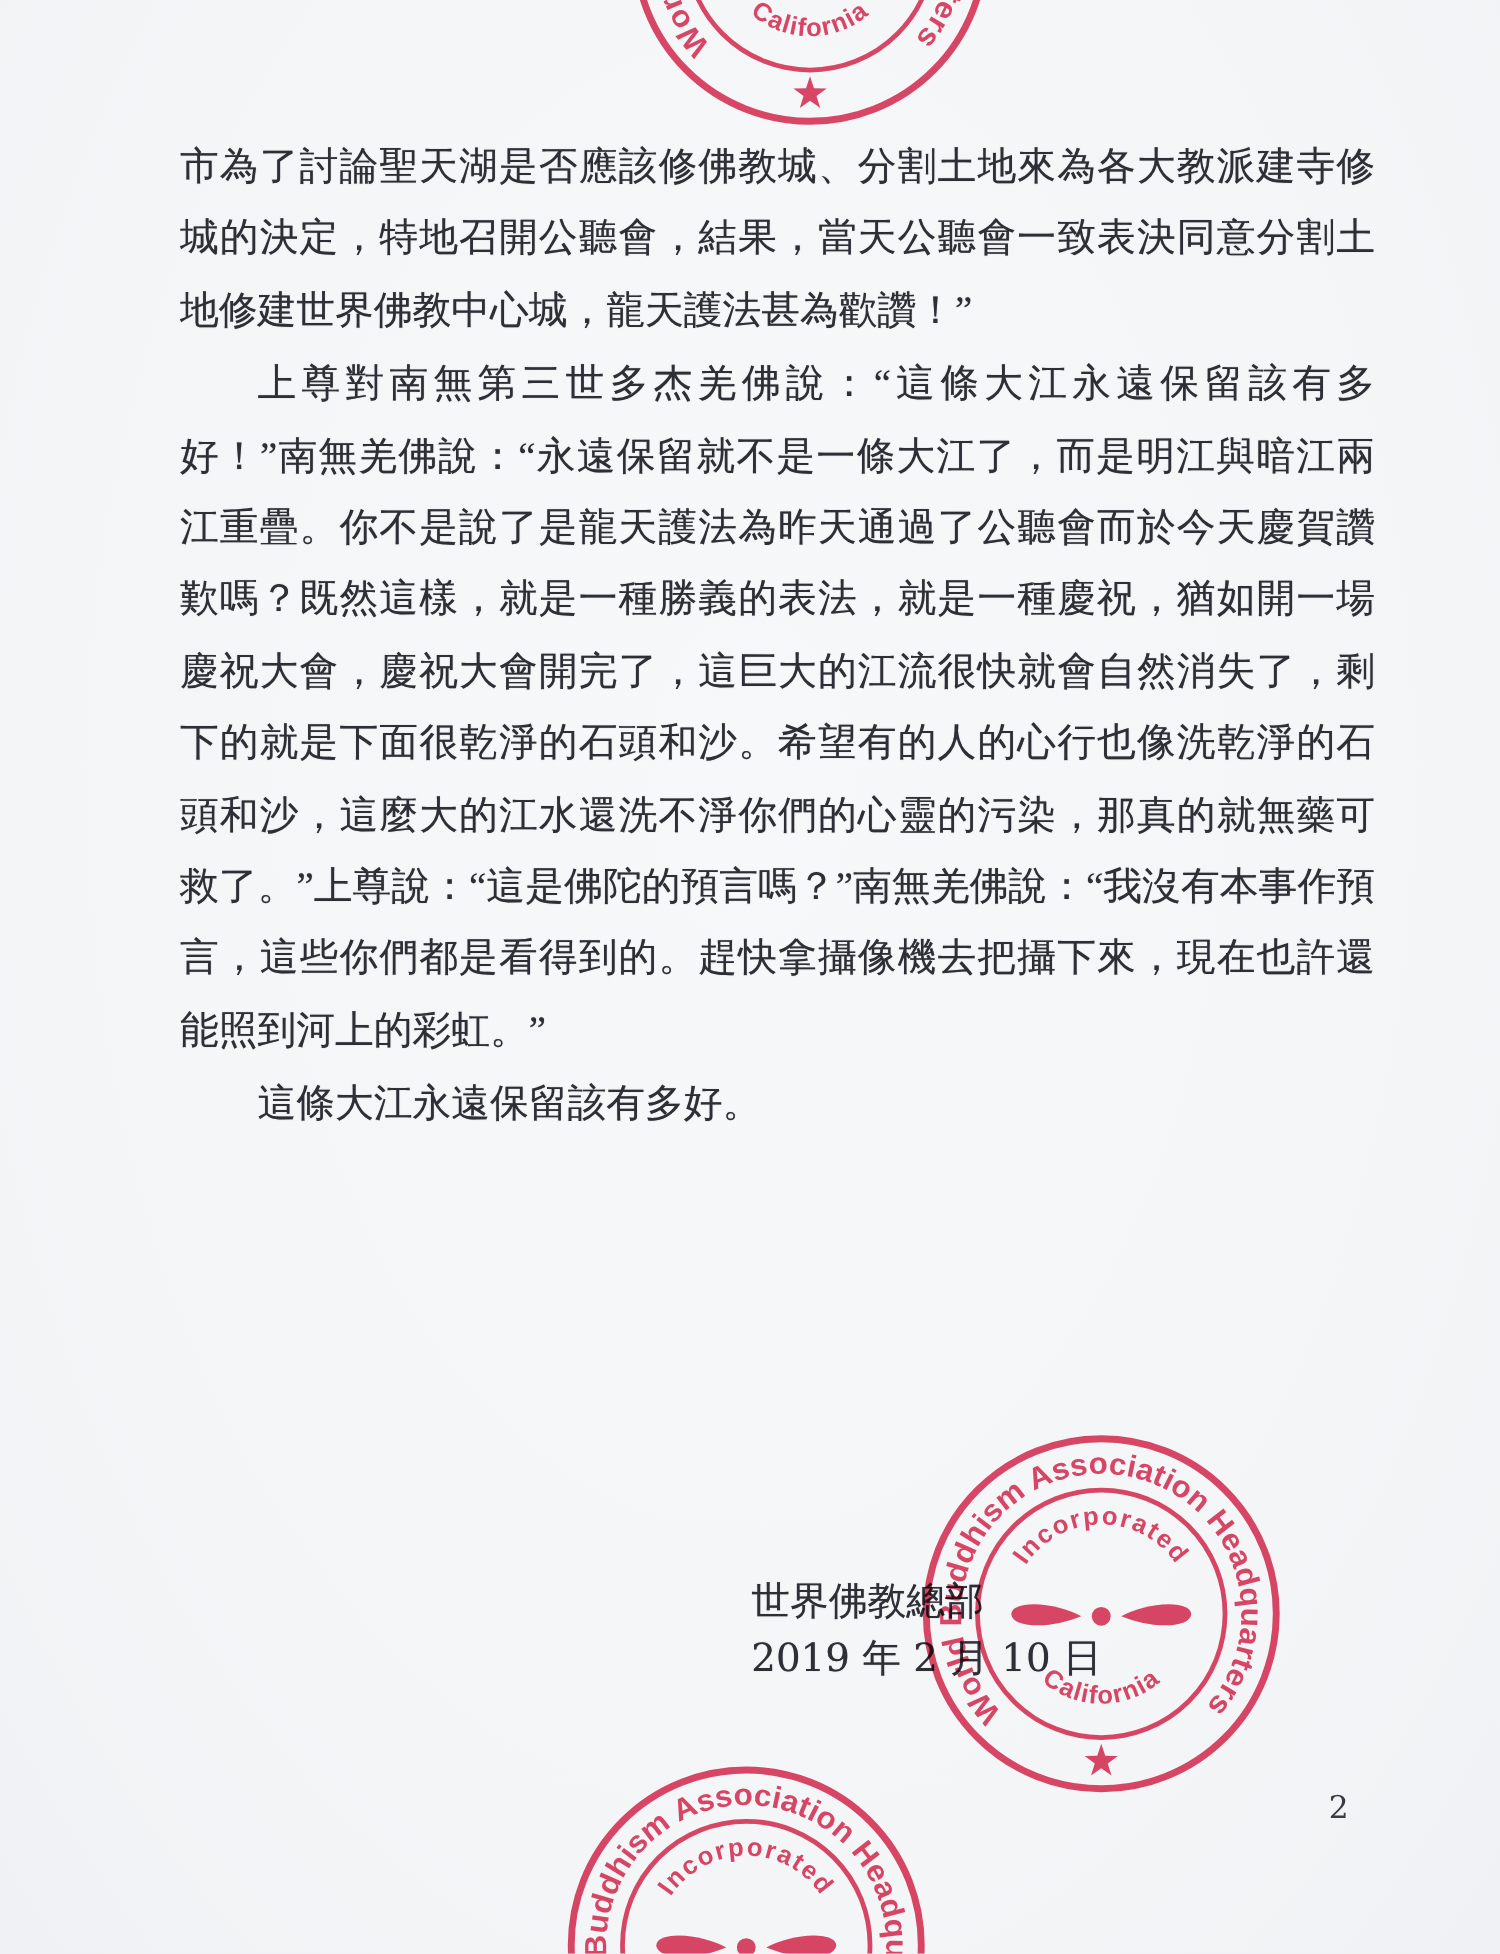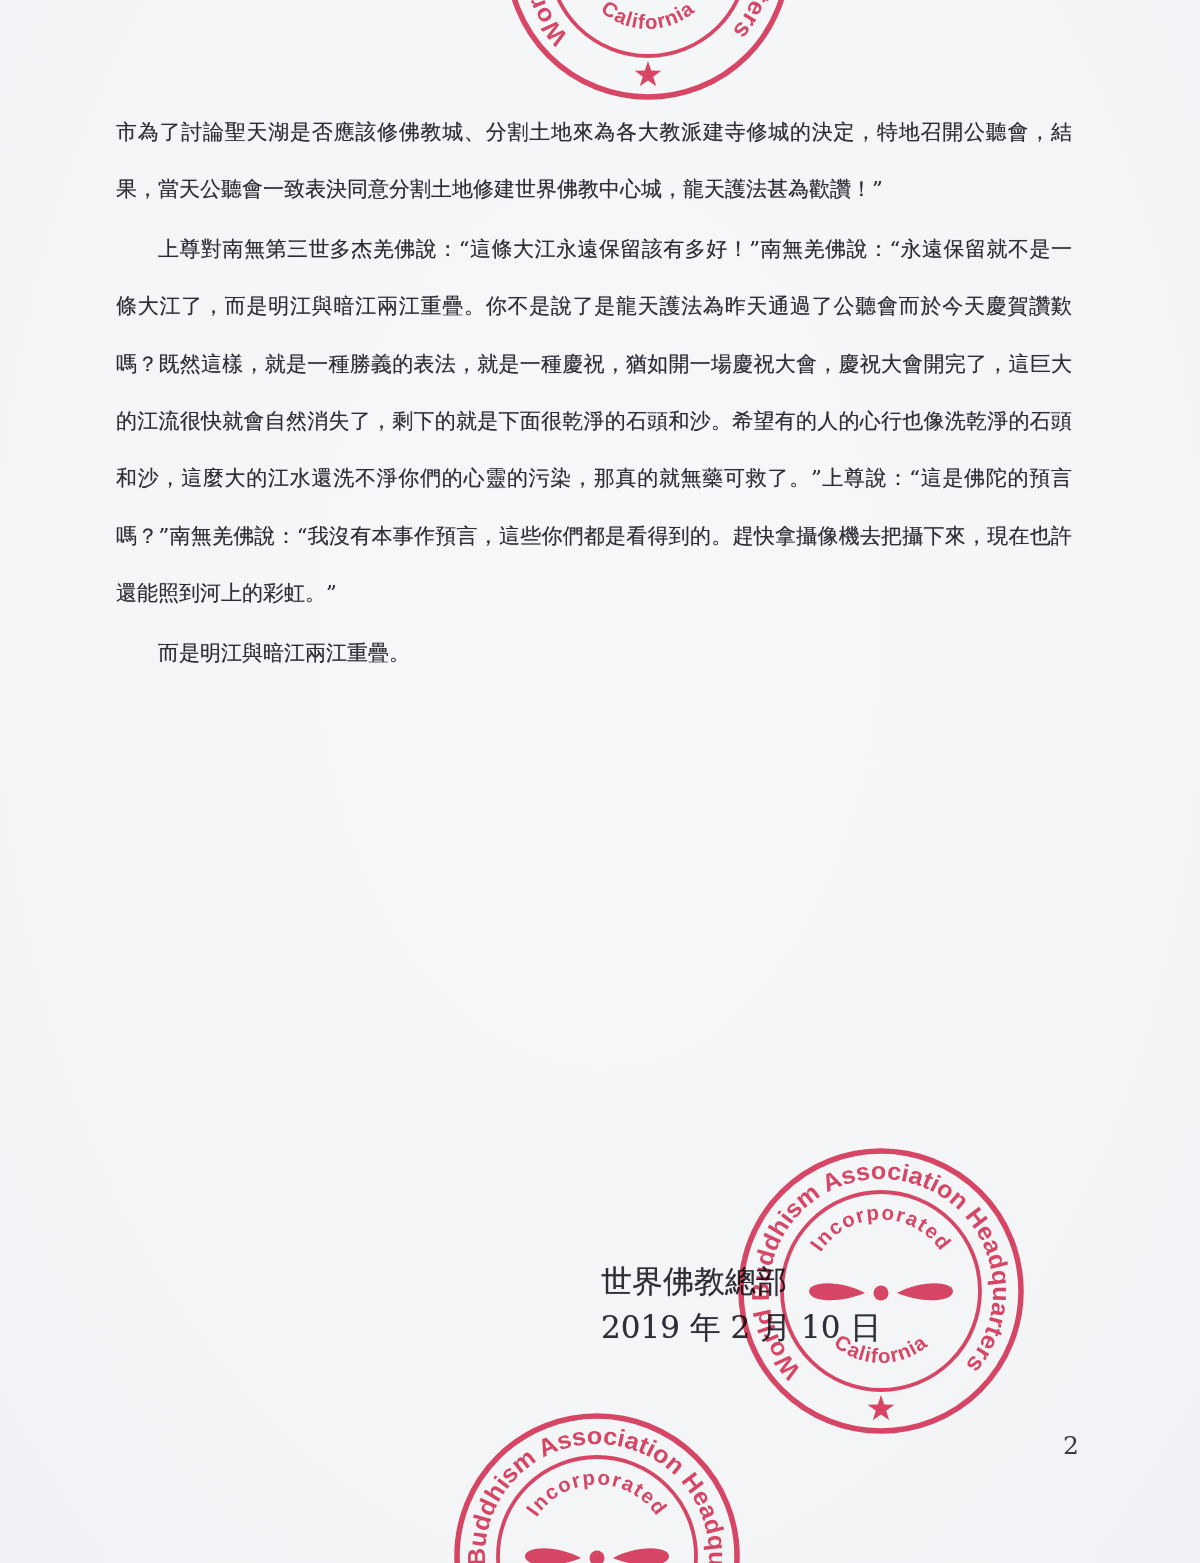--- a/index.html
+++ b/index.html
@@ -10,28 +10,29 @@
   }
   .page {
     position: relative;
     width: 1200px; height: 1563px;
     overflow: hidden;
     background: radial-gradient(ellipse at 50% 40%, #f6f8fa 0%, #f3f5f7 70%, #eff1f4 100%);
     font-family: "DejaVu Serif", "Liberation Serif", serif;
   }
   .letter-body {
     position: absolute;
-    left: 116px; top: 104px;
+    left: 144px; top: 104px;
     width: 956px;
-    font-size: 21px;
+    font-size: 31px;
     line-height: 57.4px;
     color: #2e2f36;
     text-align: justify;
     letter-spacing: 0px;
     text-shadow: 0 0 0.7px rgba(46,47,54,0.55);
+    font-family: Liberation Serif, serif;
   }
   .para { margin: 0 0 2px 0; text-indent: 2em; }
   .para.first { text-indent: 0; }
   .signature {
     position: absolute;
     left: 601px; top: 1258px;
     font-size: 31px;
     line-height: 46px;
     color: #2e2f36;
     text-shadow: 0 0 0.7px rgba(46,47,54,0.55);
@@ -78,21 +79,21 @@
     <g>
       <circle class="seal-fill" cx="150" cy="152" r="7.5"></circle>
       <path class="seal-fill" d="M 134,152 C 120,144 94,139 82,145 C 76,148 77,154 84,157 C 98,162 120,158 134,152 Z"></path>
       <path class="seal-fill" d="M 166,152 C 180,144 206,139 218,145 C 224,148 223,154 216,157 C 202,162 180,158 166,152 Z"></path>
     </g>
   </svg>
 
   <div class="letter-body">
     <p class="para first">市為了討論聖天湖是否應該修佛教城、分割土地來為各大教派建寺修城的決定，特地召開公聽會，結果，當天公聽會一致表決同意分割土地修建世界佛教中心城，龍天護法甚為歡讚！”</p>
     <p class="para">上尊對南無第三世多杰羌佛說：“這條大江永遠保留該有多好！”南無羌佛說：“永遠保留就不是一條大江了，而是明江與暗江兩江重疊。你不是說了是龍天護法為昨天通過了公聽會而於今天慶賀讚歎嗎？既然這樣，就是一種勝義的表法，就是一種慶祝，猶如開一場慶祝大會，慶祝大會開完了，這巨大的江流很快就會自然消失了，剩下的就是下面很乾淨的石頭和沙。希望有的人的心行也像洗乾淨的石頭和沙，這麼大的江水還洗不淨你們的心靈的污染，那真的就無藥可救了。”上尊說：“這是佛陀的預言嗎？”南無羌佛說：“我沒有本事作預言，這些你們都是看得到的。趕快拿攝像機去把攝下來，現在也許還能照到河上的彩虹。”</p>
-    <p class="para">而是明江與暗江兩江重疊。</p>
+    <p class="para">這條大江永遠保留該有多好。</p>
   </div>
 
   <div class="signature">
     <div>世界佛教總部</div>
     <div>2019 年 2 月 10 日</div>
   </div>
 
   <svg class="stamp stamp-signature" viewBox="0 0 300 300">
     <circle class="seal-stroke" cx="150" cy="150" r="140" stroke-width="5.5"></circle>
     <circle class="seal-stroke" cx="150" cy="150" r="99" stroke-width="3.8"></circle>

